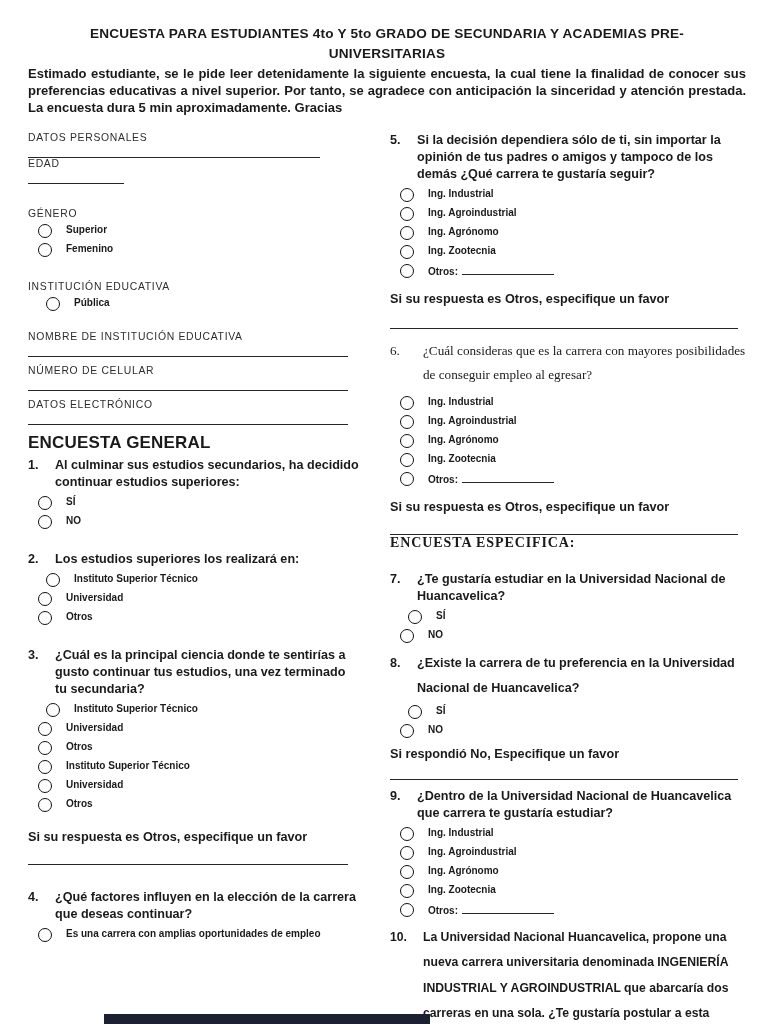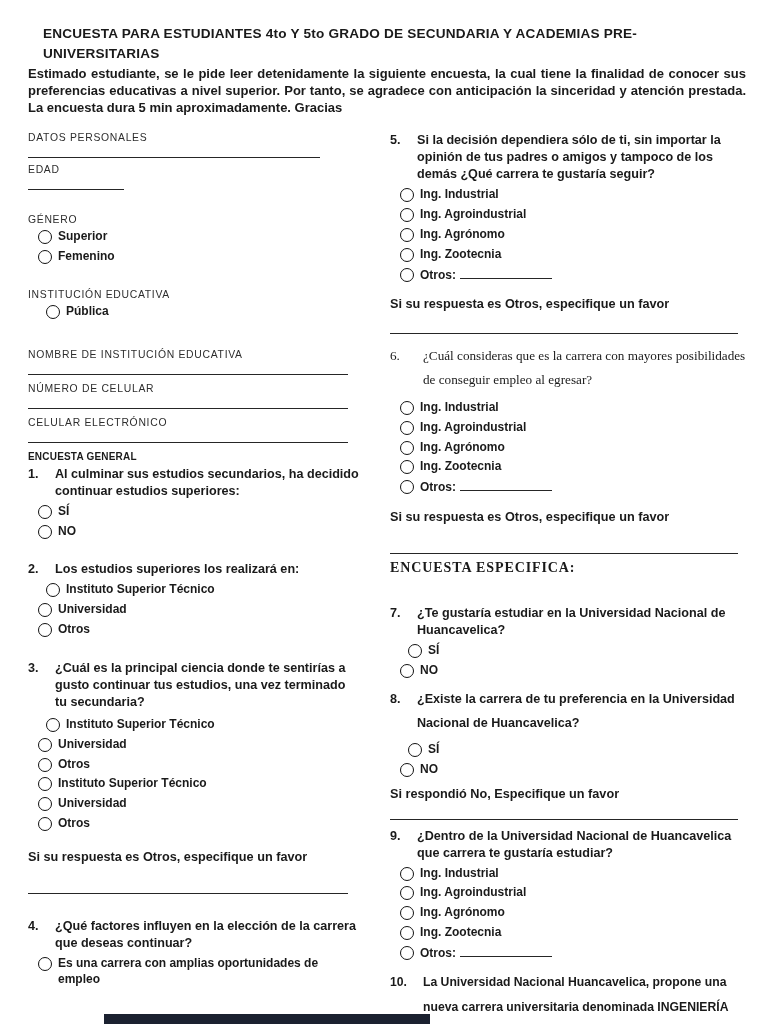--- a/index.html
+++ b/index.html
@@ -8,21 +8,21 @@
     width:768px; height:1024px;
     background:#ffffff;
     font-family:"Liberation Sans", sans-serif;
     color:#1a1a1a;
     position:relative;
     overflow:hidden;
   }
   .page { padding:24px 22px 0 28px; }
 
   .doc-title {
-    text-align:left; font-weight:700; font-size:13.6px;
+    text-align:center; font-weight:700; font-size:13.6px;
     line-height:1.45; max-width:688px; margin:0 auto 3px auto;
     letter-spacing:0.2px;
   }
   .intro {
     font-size:13px; font-weight:600; text-align:justify;
     line-height:1.28; margin-top:3px;
   }
 
   .columns { display:flex; gap:30px; margin-top:16px; }
   .col-left  { flex:0 0 332px; width:332px; }
@@ -31,53 +31,53 @@
   .lbl {
     font-size:10.4px; letter-spacing:0.7px; color:#2d2d2d;
     font-weight:500;
   }
   .rule { border-bottom:1.5px solid #262626; height:1px; }
   .w-hdr { width:292px; }
   .w-short { width:96px; }
   .w-full { width:320px; }
   .w-rfull { width:348px; }
 
-  .sec-h { font-weight:700; font-size:10px; letter-spacing:0.2px; }
+  .sec-h { font-weight:700; font-size:17px; letter-spacing:0.2px; }
   .sec-h-serif {
     font-family:"Liberation Serif", serif; font-weight:700;
     font-size:14px; letter-spacing:0.9px;
   }
 
   .q { display:flex; gap:9px; font-weight:600; font-size:12.6px; line-height:1.35; }
   .q-num { flex:0 0 18px; }
   .q-num.wide { flex:0 0 24px; }
   .q-body { flex:1; }
   .serif { font-family:"Liberation Serif", serif; font-weight:400; font-size:13.2px; line-height:1.8; }
   .spaced { line-height:1.95; }
   .spaced-wide { line-height:2.05; font-size:12.2px; }
 
   .opt {
-    display:flex; gap:6px; align-items:flex-start;
-    font-weight:600; font-size:12px; line-height:1.32;
+    display:flex; gap:14px; align-items:flex-start;
+    font-weight:600; font-size:10px; line-height:1.32;
     margin:4px 0; padding-left:10px;
   }
   .opt .rad {
     flex:0 0 14px; width:14px; height:14px; margin-top:1px;
     border:1.9px solid #121212; border-radius:50%;
     background:#fff;
   }
   .opt .opt-label { flex:1; }
   .opt.indent1 { padding-left:18px;justify-content:center; }
   .blank-otros { display:inline-block; width:92px; border-bottom:1.4px solid #262626; height:12px; margin-left:4px; }
 
   .note { font-weight:600; font-size:12.7px;margin-top:9px; }
 
-  .mt4{margin-top:4px} .mt6{margin-top:6px} .mt8{margin-top:8px}
+  .mt4{margin-top:4px} .mt6{} .mt8{margin-top:8px}
   .mt10{margin-top:10px} .mt14{margin-top:14px}
-  .mt16{margin-top:24px} .mt18{margin-top:18px} .mt20{margin-top:29px}
+  .mt16{margin-top:24px} .mt18{margin-top:18px} .mt20{margin-top:20px}
   .mt22{margin-top:22px} .mt24{margin-top:24px}
 
   .scroll-thumb {
     position:absolute; bottom:0; left:104px;
     width:326px; height:10px; background:#1b2130;
   }
 </style>
 </head>
 <body>
 
@@ -111,21 +111,21 @@
         <span class="rad"></span>
         <span class="opt-label">Pública</span>
       </div>
 
       <div class="lbl mt20">NOMBRE DE INSTITUCIÓN EDUCATIVA</div>
       <div class="rule w-full mt14"></div>
 
       <div class="lbl mt8">NÚMERO DE CELULAR</div>
       <div class="rule w-full mt14"></div>
 
-      <div class="lbl mt8">CELULAR ELECTRÓNICO</div>
+      <div class="lbl mt8">DATOS ELECTRÓNICO</div>
       <div class="rule w-full mt14"></div>
 
       <div class="sec-h mt8">ENCUESTA GENERAL</div>
 
       <div class="q mt4">
         <span class="q-num">1.</span>
         <span class="q-body">Al culminar sus estudios secundarios, ha decidido continuar estudios superiores:</span>
       </div>
       <div class="opt mt4">
         <span class="rad"></span>

